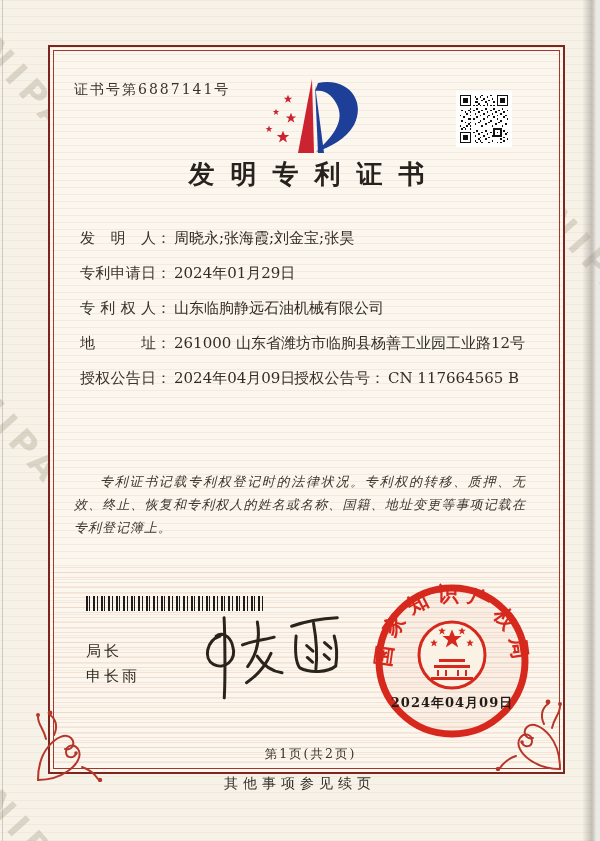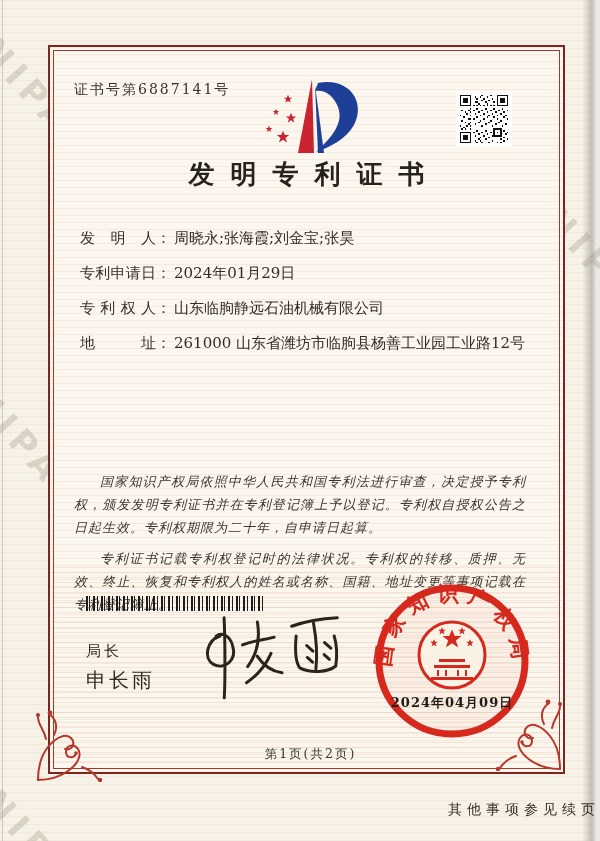--- a/index.html
+++ b/index.html
@@ -50,28 +50,28 @@
   .legal p{margin:0 0 9px 0;text-indent:2em;}
 
   .barcode{position:absolute;left:36px;top:549px;width:178px;height:15px;
     background:repeating-linear-gradient(90deg,
       #1d1c1a 0 2px, rgba(0,0,0,0) 2px 3px,
       #1d1c1a 3px 4px, rgba(0,0,0,0) 4px 7px,
       #1d1c1a 7px 9px, rgba(0,0,0,0) 9px 11px,
       #1d1c1a 11px 12px, rgba(0,0,0,0) 12px 15px);}
 
   .signer-title{position:absolute;left:36px;top:595px;font-size:15px;letter-spacing:3px;color:#2f2a23;}
-  .signer-name{position:absolute;left:36px;top:620px;font-size:20px;letter-spacing:3px;color:#2f2a23;}
+  .signer-name{position:absolute;left:36px;top:620px;font-size:15px;letter-spacing:3px;color:#2f2a23;}
   .signature-svg{position:absolute;left:138px;top:556px;transform:rotate(-3deg);}
 
   .seal-svg{position:absolute;left:322px;top:534px;}
 
   .page-info{position:absolute;left:0;right:0;top:699px;text-align:center;font-size:12.5px;letter-spacing:2px;color:#3a342c;padding-left:8px;}
 
-  .continuation{position:absolute;left:0;right:0;top:801px;text-align:right;font-size:14px;letter-spacing:5px;color:#362f28;}
+  .continuation{position:absolute;left:0;right:0;top:775px;text-align:center;font-size:14px;letter-spacing:5px;color:#362f28;}
 
   .ornament-br{position:absolute;right:1px;bottom:1px;}
   .ornament-bl{position:absolute;left:-14px;bottom:-10px;transform:scaleX(-1);}
 </style>
 </head>
 <body>
 
 <div class="page-edge-shadow"></div>
 <div class="page-edge-left"></div>
 
@@ -138,24 +138,27 @@
     </div>
     <div class="frow">
       <span class="flabel">专利申请日</span><span class="fcolon">：</span><span class="fvalue">2024年01月29日</span>
     </div>
     <div class="frow">
       <span class="flabel">专利权人</span><span class="fcolon">：</span><span class="fvalue">山东临朐静远石油机械有限公司</span>
     </div>
     <div class="frow">
       <span class="flabel">地址</span><span class="fcolon">：</span><span class="fvalue">261000 山东省潍坊市临朐县杨善工业园工业路12号</span>
     </div>
+    <div class="frow">
+      <span><span class="flabel">授权公告日</span><span class="fcolon">：</span><span class="fvalue">2024年04月09日</span></span>
+      <span class="second-field"><span class="flabel">授权公告号</span><span class="fcolon">：</span><span class="fvalue">CN 117664565 B</span></span>
+    </div>
   </div>
 
   <div class="legal">
-    <p>国家知识产权局依照中华人民共和国专利法进行审查，决定授予专利权，颁发发明专利证书并在专利登记簿上予以登记。专利权自授权公告之日起生效。专利权期限为二十年，自申请日起算。</p>
     <p>专利证书记载专利权登记时的法律状况。专利权的转移、质押、无效、终止、恢复和专利权人的姓名或名称、国籍、地址变更等事项记载在专利登记簿上。</p>
   </div>
 
   <div class="barcode"></div>
 
   <div class="signer-title">局长</div>
   <div class="signer-name">申长雨</div>
 
   <svg class="signature-svg" width="180" height="100" viewBox="0 0 170 100">
     <g fill="none" stroke="#2b241d" stroke-width="3" stroke-linecap="round">

